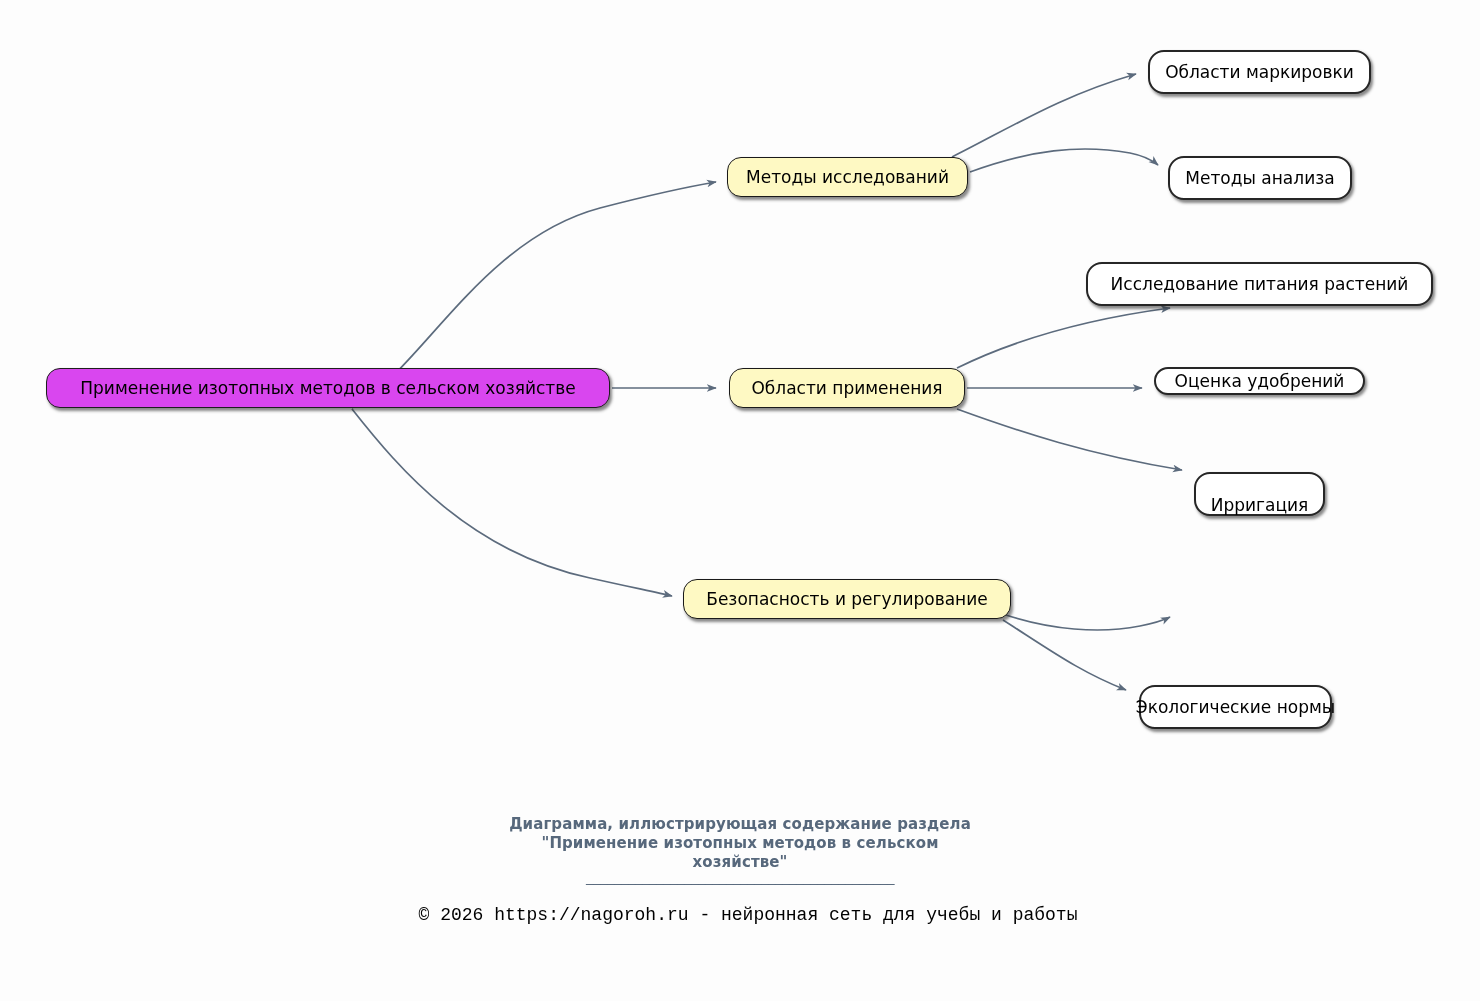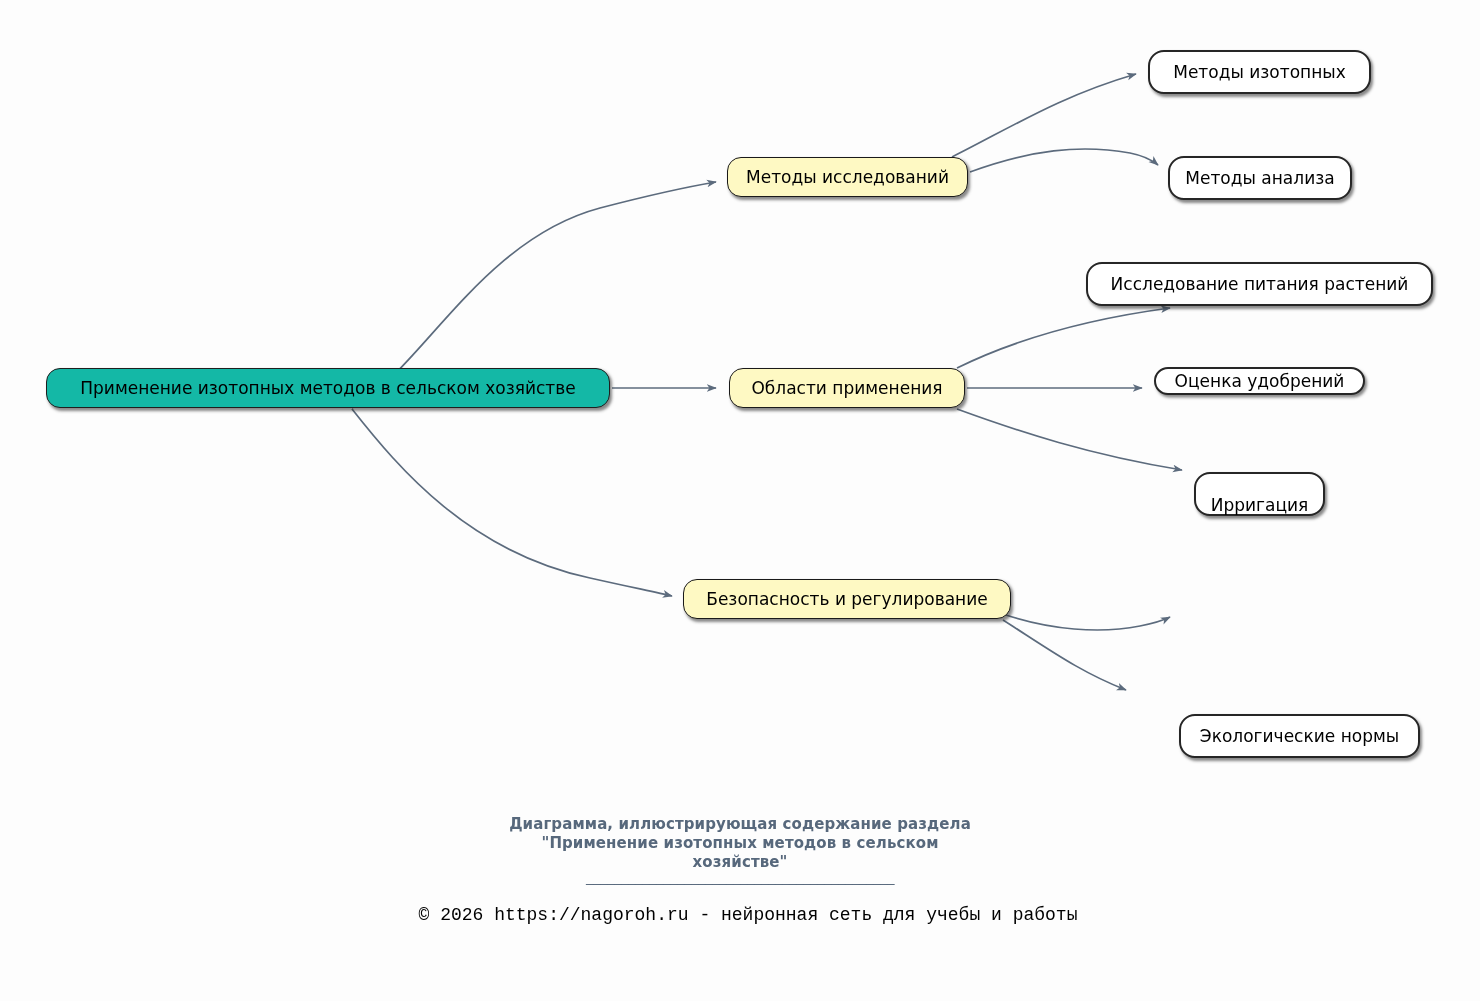--- a/index.html
+++ b/index.html
@@ -37,21 +37,21 @@
     border-radius: 14px;
     border: 1.6px solid #1a1a1a;
     white-space: nowrap;
     box-shadow: 2px 2.5px 3px rgba(40,40,40,0.55);
     font-size: 17px;
     color: #000000;
     line-height: 1;
     padding: 0 14px;
   }
   .node.root {
-    background: #14b8a6;
+    background: #d946ef;
     border-color: #1f1f1f;
   }
   .node.branch {
     background: #fef9c3;
     border-color: #1a1a1a;
   }
   .node.leaf {
     background: #ffffff;
     border-color: #262626;
     border-width: 2px;
@@ -131,41 +131,41 @@
 
   <div class="node branch" style="left:729px; top:368px; width:236px; height:40px;">
     <span>Области применения</span>
   </div>
 
   <div class="node branch" style="left:683px; top:579px; width:328px; height:40px;">
     <span>Безопасность и регулирование</span>
   </div>
 
   <div class="node leaf" style="left:1148px; top:50px; width:223px; height:44px;">
-    <span>Методы изотопных</span>
+    <span>Области маркировки</span>
   </div>
 
   <div class="node leaf" style="left:1168px; top:156px; width:184px; height:44px;">
     <span>Методы анализа</span>
   </div>
 
   <div class="node leaf" style="left:1086px; top:262px; width:347px; height:44px;">
     <span>Исследование питания растений</span>
   </div>
 
   <div class="node leaf" style="left:1154px; top:367px; width:211px; height:28px;">
     <span>Оценка удобрений</span>
   </div>
 
   <div class="node leaf" style="left:1194px; top:472px; width:131px; height:44px;align-items:flex-end;">
     <span>Ирригация</span>
   </div>
 
 
-  <div class="node leaf" style="left:1139px; top:714px; width:241px; height:44px;margin-left:40px;">
+  <div class="node leaf" style="left:1139px; top:685px; width:193px; height:44px;">
     <span>Экологические нормы</span>
   </div>
 
   <div class="caption" style="top:815px;">
     <span class="caption-line">Диаграмма, иллюстрирующая содержание раздела</span>
     <span class="caption-line">"Применение изотопных методов в сельском</span>
     <span class="caption-line">хозяйстве"</span>
   </div>
 
   <div class="divider" style="top:867px;">

